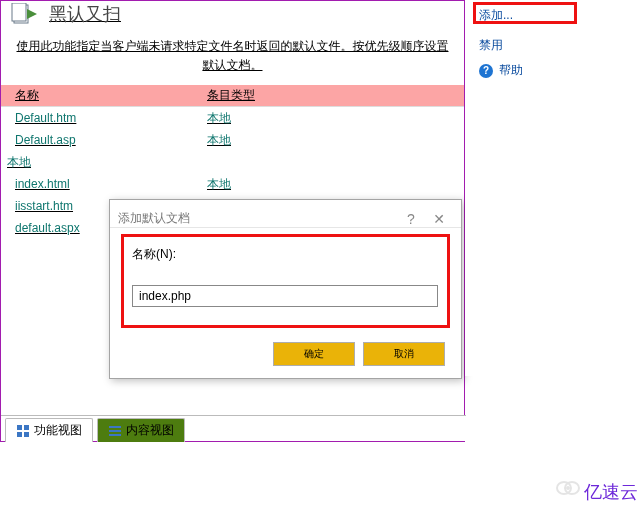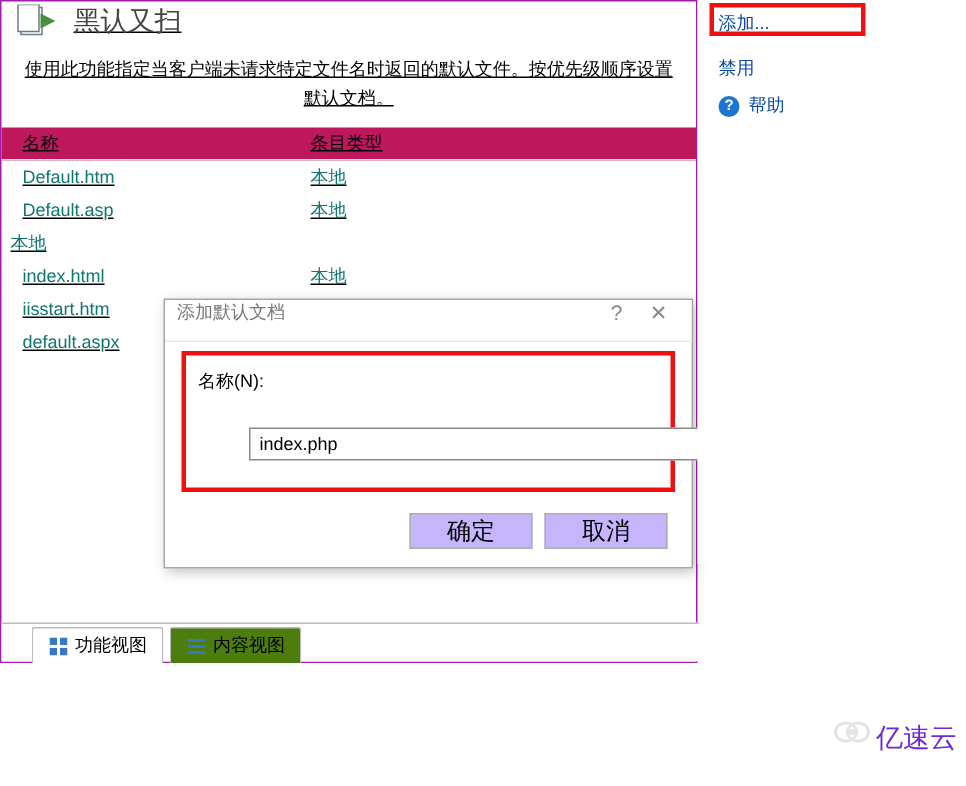--- a/index.html
+++ b/index.html
@@ -54,40 +54,40 @@
     text-align: center;
   }
   .table {
     margin-top: 4px;
   }
   .table-head, .table-row {
     display: flex;
     height: 22px;
     align-items: center;
   }
-  .table-head { border-bottom: 1px solid #ddd; background: #be185d; }
+  .table-head { border-bottom: 1px solid #ddd; background: #fca5a5; }
   .col-name { width: 200px; padding-left: 14px; }
   .col-type { flex: 1; padding-left: 6px; }
   .table-head .col-name, .table-head .col-type { color: #000; }
   .table-row { color: #0f766e; }
   .row-trunc .col-type { color: #666; }
 
   
   .dialog {
     position: absolute;
     left: 108px; top: 198px;
     width: 353px; height: 180px;
     background: #fff;
     border: 1px solid #a4a4a4;
     box-shadow: 2px 2px 8px rgba(0,0,0,.25);
   }
   .dialog-title {
     height: 28px;
     display: flex;
-    align-items: flex-start;
+    align-items: flex-end;
     padding: 0 8px;
     background: #fff;
     border-bottom: 1px solid #e6e6e6;
     color: #777;
   }
   .dialog-title .spacer { flex: 1; }
   .dialog-title .qmark, .dialog-title .close {
     width: 28px; text-align: center; color: #888; font-size: 14px;
   }
   .red-box {
@@ -97,33 +97,32 @@
   }
   .red-box.body { left:11px; top:34px; width:329px; height:94px; }
   .dlg-inner { position: absolute; left: 22px; top: 46px; right: 22px; }
   .dlg-label { margin-bottom: 22px; color: #000; }
   .dlg-input {
     width: 306px; height: 22px;
     border: 1px solid #888;
     padding: 0 6px;
     font-family: inherit;
     font-size: 12px;
-    margin-left: 34px;
   }
   .dlg-buttons {
     position: absolute;
     right: 16px; bottom: 12px;
     display: flex; gap: 8px;
   }
   .btn {
     width: 82px; height: 24px;
-    background: #c4b5fd;
+    background: #eab308;
     border: 1px solid #adadad;
     font-family: inherit;
-    font-size: 16px;
+    font-size: 10px;
     cursor: pointer;
     text-align: center;
   }
 
   
   .side-link {
     padding: 4px 14px;
     color: #0a4b9e;
     cursor: pointer;
   }
@@ -143,21 +142,20 @@
 
   
   .bottom-tabs {
     position: absolute;
     left: 0; bottom: 0;
     width: 465px; height: 26px;
     display: flex;
     align-items: flex-end;
     border-top: 1px solid #bbb;
     background: #fff;
-    padding-left: 16px;
   }
   .tab {
     display: flex; align-items: center; gap: 4px;
     padding: 3px 10px;
     border: 1px solid #bbb;
     border-bottom: none;
     margin-left: 4px;
     background: #4d7c0f;
     border-radius: 2px 2px 0 0;
     position: relative;

